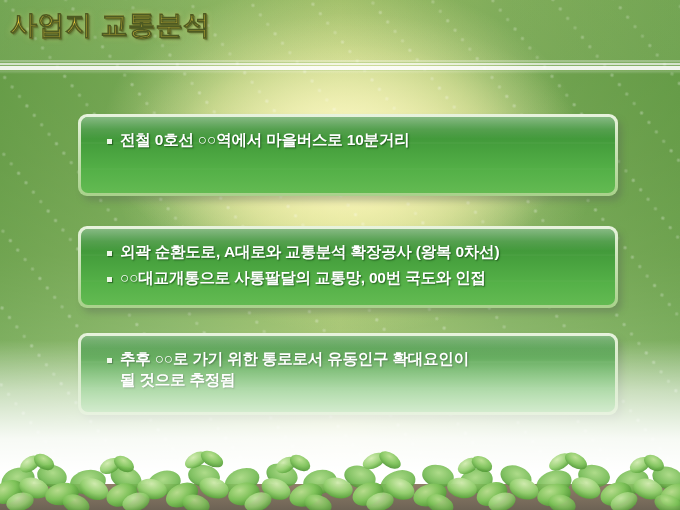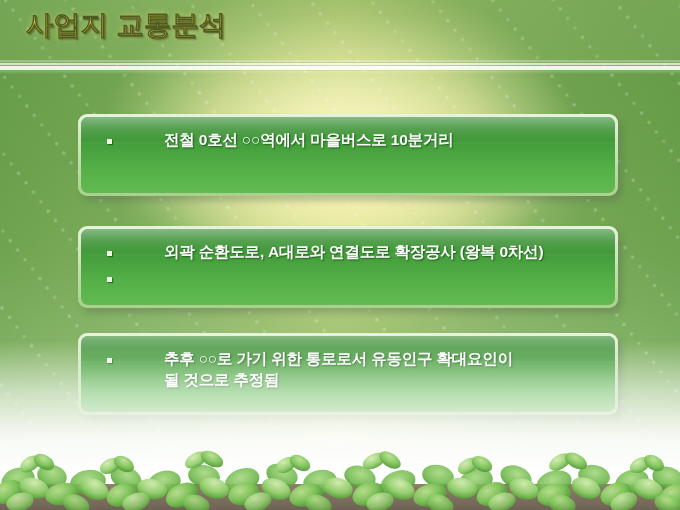--- a/index.html
+++ b/index.html
@@ -90,21 +90,21 @@
       rgba(255,255,255,0.90) 10px,
       rgba(180,208,150,0.30) 10px,
       rgba(180,208,150,0.30) 11px,
       rgba(255,255,255,0.20) 11px,
       rgba(255,255,255,0.00) 14px);
     pointer-events: none;
   }
 
   .slide-title {
     position: absolute;
-    left: 26px;
+    left: 10px;
     top: 11px;
     font-size: 27px;
     font-weight: bold;
     letter-spacing: 0.5px;
     color: #f2cf3e;
     -webkit-text-stroke: 0.6px #4d5a22;
     text-shadow:
       1px 1px 0 #5b6a2a,
       2px 2px 2px rgba(60,70,25,0.45),
       0 0 6px rgba(255,235,140,0.5);
@@ -178,21 +178,20 @@
     margin-right: 8px;
     box-shadow: 1px 1px 1px rgba(0,40,0,0.45);
   }
   .bullet-text {
     font-size: 15.5px;
     font-weight: bold;
     color: #ffffff;
     letter-spacing: -0.2px;
     text-shadow: 1px 1px 1.5px rgba(10,55,10,0.65);
     white-space: pre-line;
-    margin-left: 44px;
   }
 
   
   .foliage {
     position: absolute;
     left: 0; bottom: 0;
     width: 680px; height: 72px;
     pointer-events: none;
   }
 </style>
@@ -241,24 +240,25 @@
   <div class="box box2">
     <div class="box-inner">
       <div class="box-gloss"></div>
       <svg class="box-lines" viewBox="0 0 534 76" preserveAspectRatio="none">
         <line x1="0" y1="26" x2="534" y2="26" stroke="#ffffff" stroke-width="0.6" opacity="0.25"></line>
         <line x1="0" y1="52" x2="534" y2="52" stroke="#ffffff" stroke-width="0.6" opacity="0.18"></line>
       </svg>
       <ul class="bullet-list">
         <li class="bullet-line">
           <span class="bullet-mark"></span>
-          <span class="bullet-text">외곽 순환도로, A대로와 연결도로 확장공사 (왕복 0차선)</span>
+          <span class="bullet-text">외곽 순환도로, A대로와 교통분석 확장공사 (왕복 0차선)</span>
         </li>
         <li class="bullet-line">
           <span class="bullet-mark"></span>
+          <span class="bullet-text">○○대교개통으로 사통팔달의 교통망, 00번 국도와 인접</span>
         </li>
       </ul>
     </div>
   </div>
 
   <div class="box box3">
     <div class="box-inner">
       <div class="box-gloss"></div>
       <svg class="box-lines" viewBox="0 0 534 76" preserveAspectRatio="none">
         <line x1="0" y1="26" x2="534" y2="26" stroke="#ffffff" stroke-width="0.6" opacity="0.25"></line>

